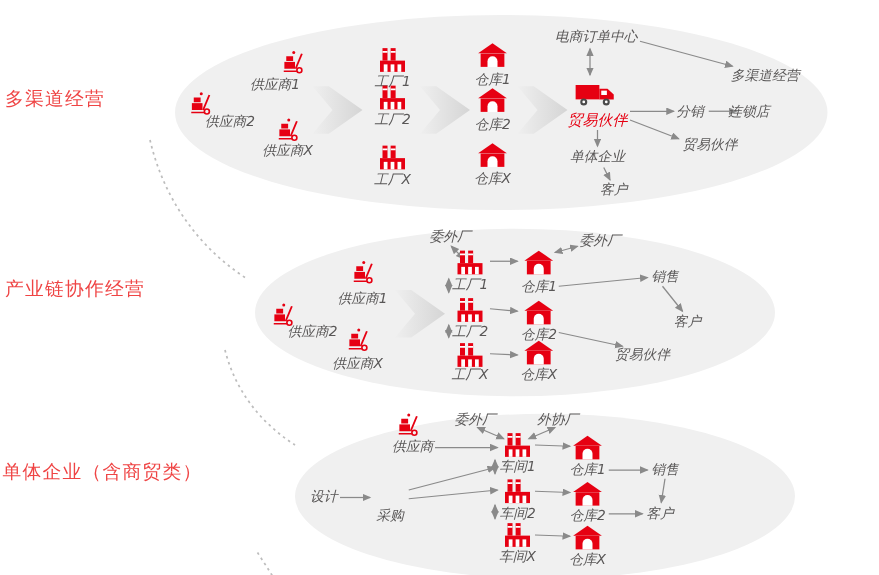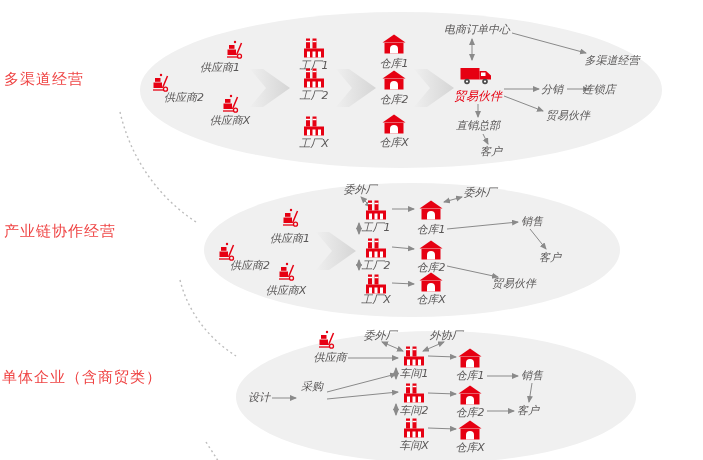--- a/index.html
+++ b/index.html
@@ -206,21 +206,21 @@
         <circle cx="25" cy="17.5" r="1.1" fill="#fff"></circle>
       </svg>
     </div>
   <div class="lbl red" style="left:478px;top:90px">贸易伙伴</div>
 
   <div class="lbl" style="left:477px;top:24px">电商订单中心</div>
   <div class="lbl" style="left:612px;top:55px">多渠道经营</div>
   <div class="lbl" style="left:552px;top:84px">分销</div>
   <div class="lbl" style="left:599px;top:84px">连锁店</div>
   <div class="lbl" style="left:568px;top:110px">贸易伙伴</div>
-  <div class="lbl" style="left:478px;top:120px">直销总部</div>
+  <div class="lbl" style="left:478px;top:120px">单体企业</div>
   <div class="lbl" style="left:491px;top:146px">客户</div>
 
   <div class="ic" style="left:282px;top:208px;width:20px;height:20px">
       <svg viewBox="0 0 20 20">
         <circle cx="9" cy="2" r="1.2" fill="#e60012"></circle>
         <rect x="1.5" y="9.5" width="8.5" height="5.5" fill="#e60012"></rect>
         <rect x="3" y="5" width="5.5" height="3.8" fill="#e60012"></rect>
         <path d="M10.5,15 L15.5,3" stroke="#e60012" stroke-width="1.5" fill="none"></path>
         <path d="M1,17 h10.5" stroke="#e60012" stroke-width="1.3" fill="none"></path>
         <circle cx="13.5" cy="16.2" r="2" fill="none" stroke="#e60012" stroke-width="1.3"></circle>
@@ -328,21 +328,21 @@
         <rect x="1.5" y="9.5" width="8.5" height="5.5" fill="#e60012"></rect>
         <rect x="3" y="5" width="5.5" height="3.8" fill="#e60012"></rect>
         <path d="M10.5,15 L15.5,3" stroke="#e60012" stroke-width="1.5" fill="none"></path>
         <path d="M1,17 h10.5" stroke="#e60012" stroke-width="1.3" fill="none"></path>
         <circle cx="13.5" cy="16.2" r="2" fill="none" stroke="#e60012" stroke-width="1.3"></circle>
       </svg>
     </div>
   <div class="lbl" style="left:330px;top:352px">供应商</div>
 
   <div class="lbl" style="left:259px;top:392px">设计</div>
-  <div class="lbl" style="left:312px;top:381px">采购</div>
+  <div class="lbl" style="left:312px;top:407px">采购</div>
 
   <div class="lbl" style="left:380px;top:330px">委外厂</div>
   <div class="lbl" style="left:446px;top:330px">外协厂</div>
 
   <div class="ic" style="left:402px;top:344px;width:24px;height:22px">
       <svg viewBox="0 0 24 22">
         <rect x="4" y="2.5" width="4" height="10" fill="#e60012"></rect>
         <rect x="10.5" y="2.5" width="4" height="10" fill="#e60012"></rect>
         <rect x="4" y="4.8" width="4" height="1.4" fill="#fff"></rect>
         <rect x="10.5" y="4.8" width="4" height="1.4" fill="#fff"></rect>

